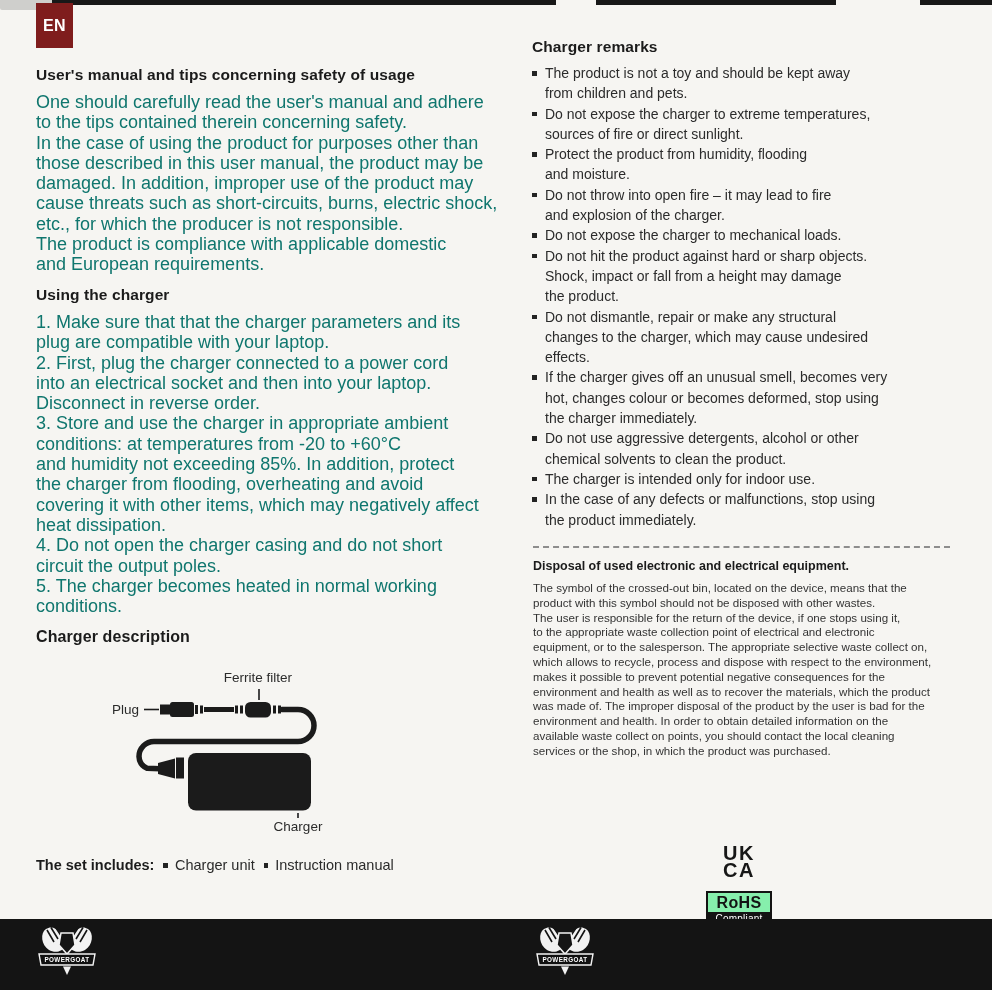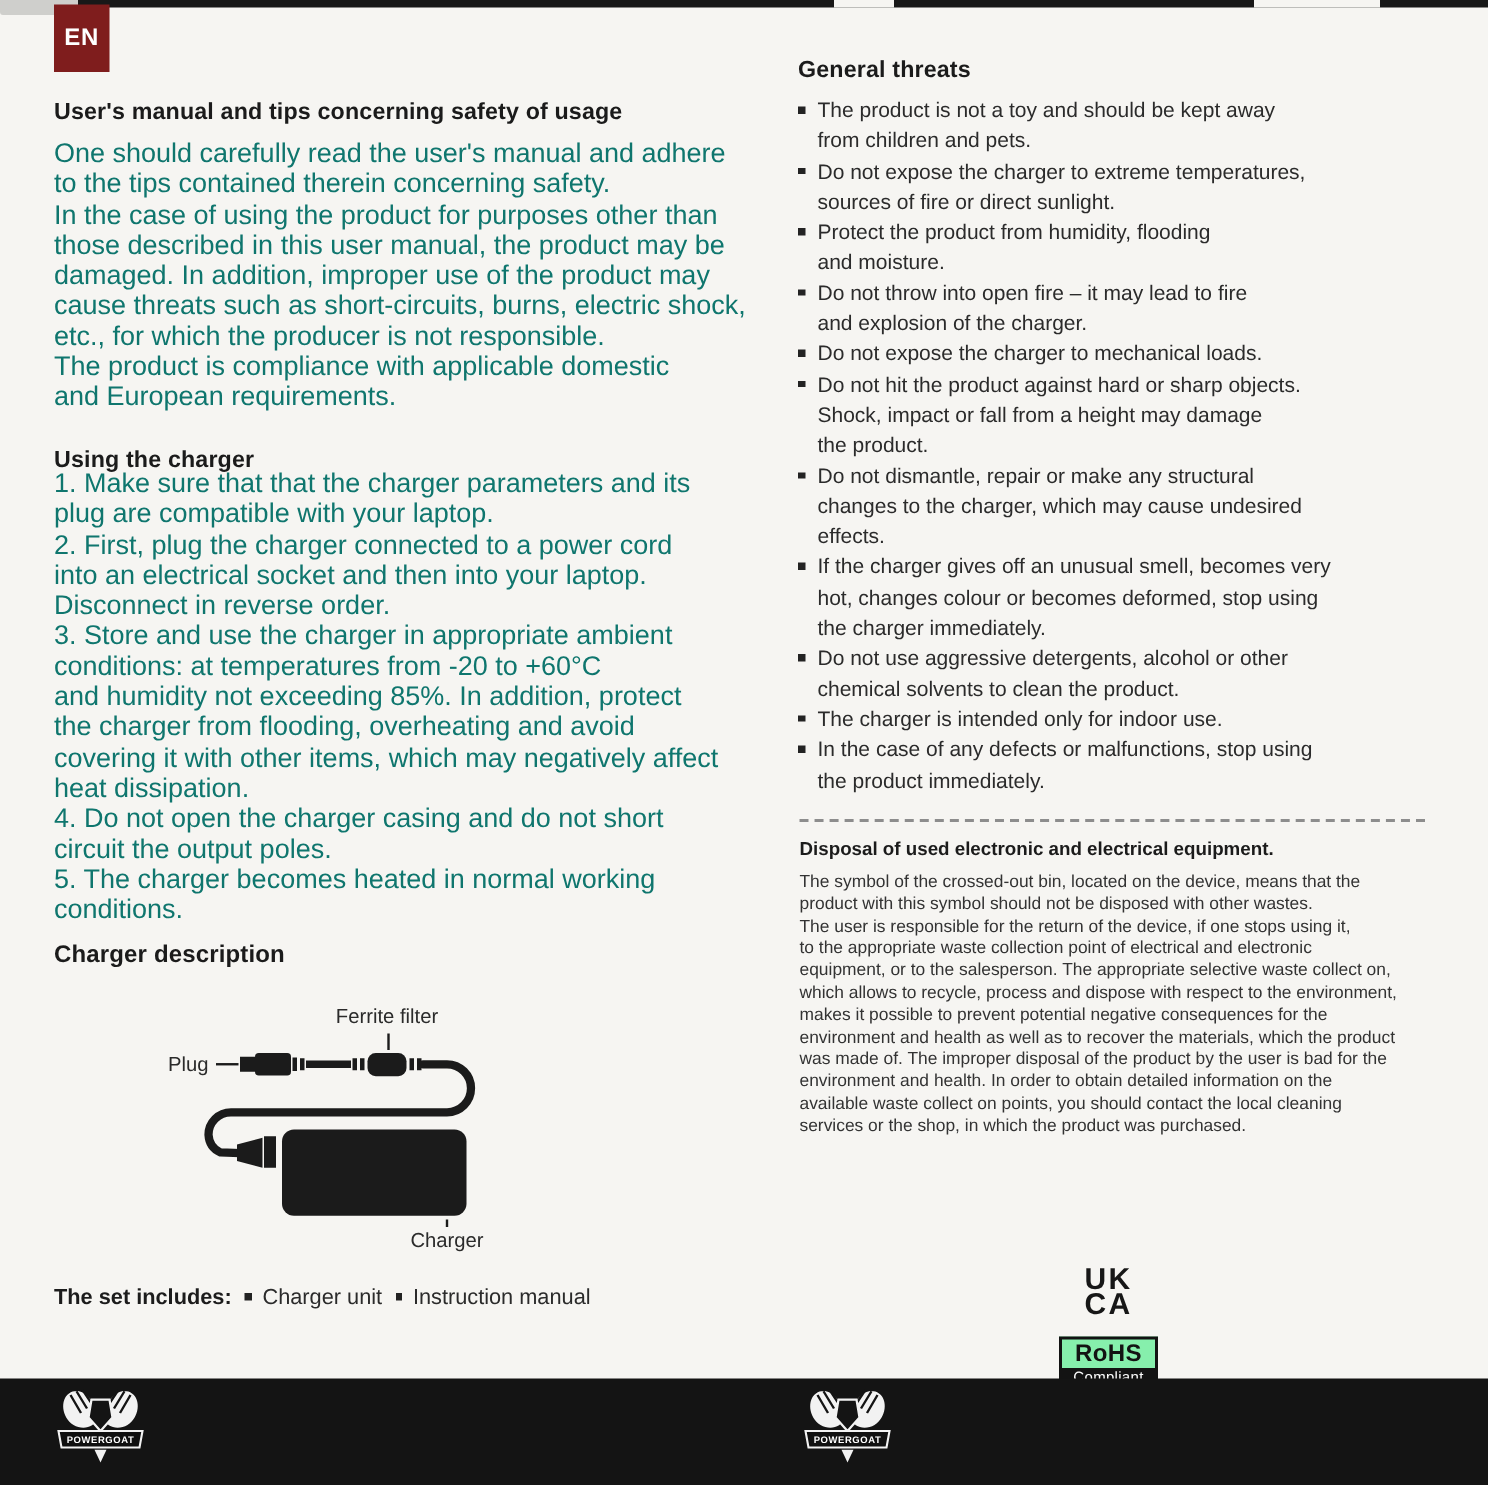--- a/index.html
+++ b/index.html
@@ -14,21 +14,21 @@
   
   .top-strip{top:0;left:0;width:992px;height:5px;background:#181818;}
   .strip-gap{top:0;height:5px;background:#f6f5f2;}
   .corner-blob{top:0;left:922;width:52px;height:10px;background:#cfcfcc;border-radius:0 0 3px 2px;}
   
   .en-badge{left:36px;top:3px;width:37px;height:45px;background:#7f1d1d;color:#fff;
     display:flex;align-items:center;justify-content:center;font-size:16px;font-weight:700;letter-spacing:.5px;}
   
   #safety-heading{left:36px;top:66px;width:444px;}
   #safety-text{left:36px;top:92px;}
-  #using-heading{left:36px;top:286px;margin-top:12px;}
+  #using-heading{left:36px;top:286px;}
   #using-steps{left:36px;top:312px;}
   #desc-heading{left:36px;top:628px;font-size:16px;}
   #diagram{left:36px;top:660px;}
   #set-line{left:36px;top:857px;font-size:14.5px;}
   .sq{display:inline-block;width:4.5px;height:4.5px;background:#232323;margin:0 7px 0 9px;vertical-align:2.5px;}
   #set-line .label{font-weight:700;color:#1c1c1c;}
   
   #remarks-heading{left:532px;top:38px;}
   #remarks-list{left:532px;top:63px;width:450px;margin:0;padding:0;list-style:none;}
   #remarks-list li{position:relative;padding-left:13px;font-size:14px;line-height:20.3px;white-space:pre;}
@@ -123,21 +123,21 @@
 
   <rect x="152" y="93" width="123" height="57.5" rx="8" fill="#1b1b1b"></rect>
   <line x1="262" y1="153" x2="262" y2="158" stroke="#1b1b1b" stroke-width="1.6"></line>
   <text x="262" y="171" font-size="13.5" fill="#2b2b2b" text-anchor="middle">Charger</text>
 </svg>
 
 <div class="abs" id="set-line">
   <span class="label">The set includes:</span><span class="sq"></span><span>Charger unit</span><span class="sq"></span><span>Instruction manual</span>
 </div>
 
-<div class="abs h" id="remarks-heading">General threats</div>
+<div class="abs h" id="remarks-heading">Charger remarks</div>
 <ul class="abs" id="remarks-list">
     <li>The product is not a toy and should be kept away
 from children and pets.</li>
     <li>Do not expose the charger to extreme temperatures,
 sources of fire or direct sunlight.</li>
     <li>Protect the product from humidity, flooding
 and moisture.</li>
     <li>Do not throw into open fire – it may lead to fire
 and explosion of the charger.</li>
     <li>Do not expose the charger to mechanical loads.</li>

